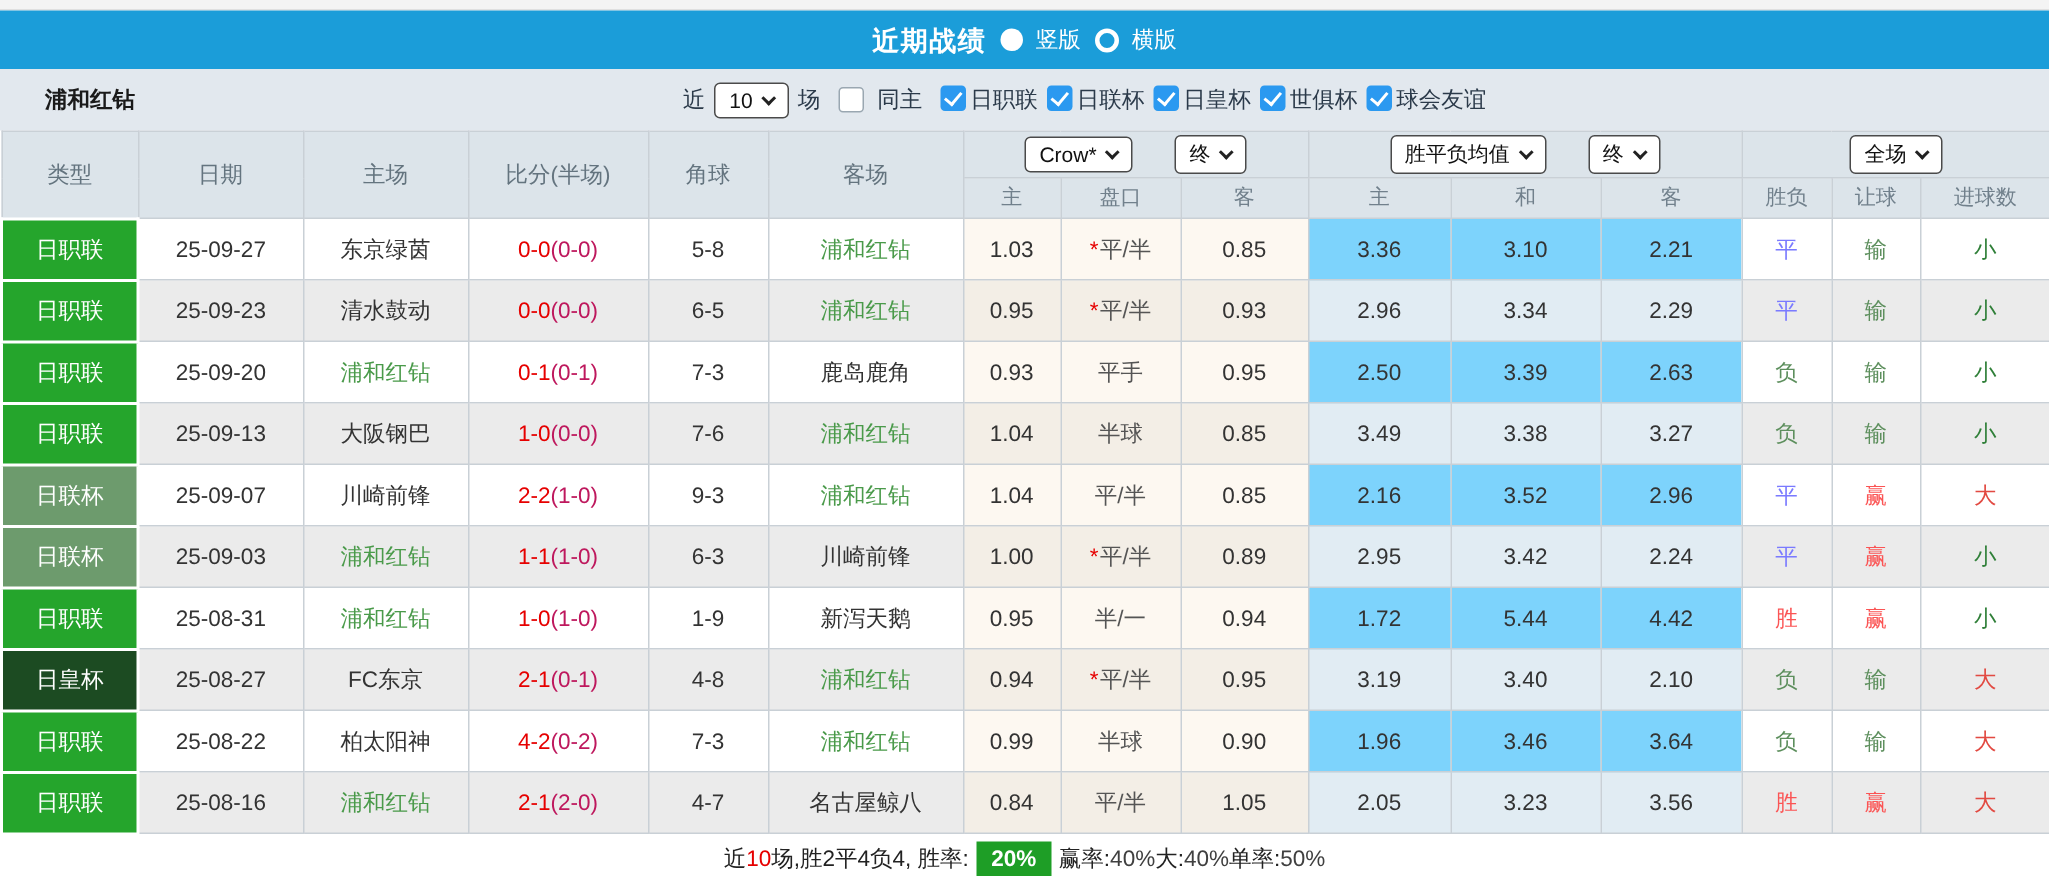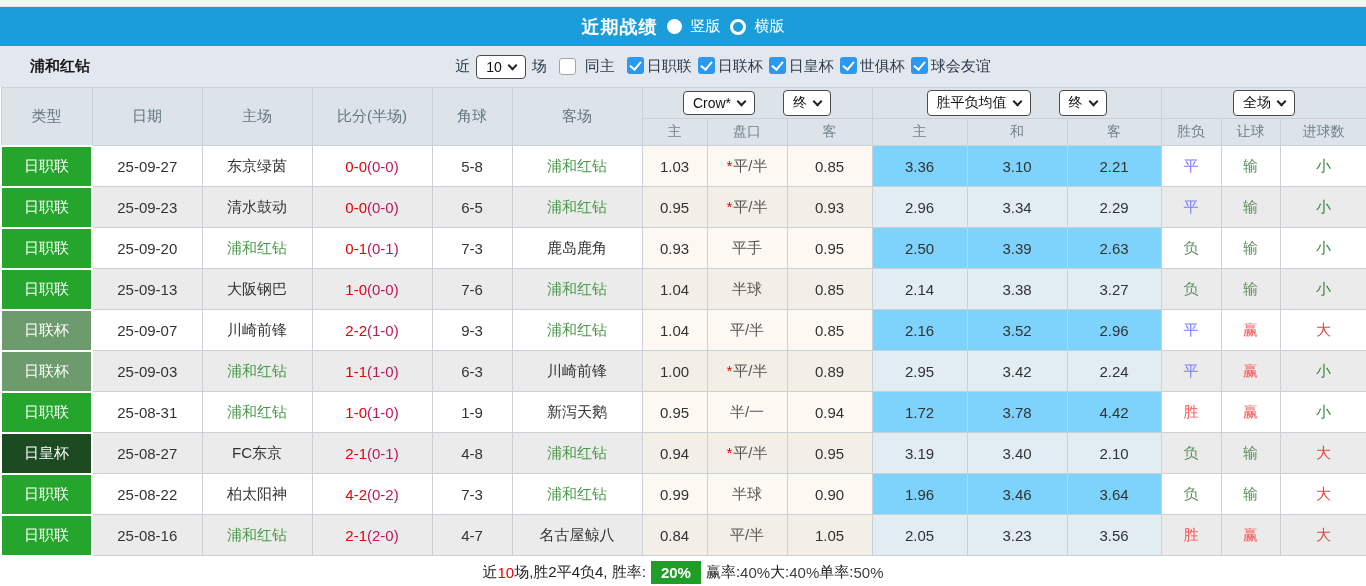--- a/index.html
+++ b/index.html
@@ -226,21 +226,21 @@
         <tr class="even">
           <td class="c-type j1">日职联</td>
           <td class="c-date">25-09-13</td>
           <td class="c-team">大阪钢巴</td>
           <td class="c-score"><span class="ft">1-0</span><span class="ht">(0-0)</span></td>
           <td class="c-corner">7-6</td>
           <td class="c-team self">浦和红钻</td>
           <td class="c-ah">1.04</td>
           <td class="c-ah"><span class="line-txt">半球</span></td>
           <td class="c-ah">0.85</td>
-          <td class="c-eu">2.14</td>
+          <td class="c-eu">3.49</td>
           <td class="c-eu">3.38</td>
           <td class="c-eu">3.27</td>
           <td class="res-lose">负</td>
           <td class="res-lose">输</td>
           <td class="g-small">小</td>
         </tr>
         <tr class="odd">
           <td class="c-type cup">日联杯</td>
           <td class="c-date">25-09-07</td>
           <td class="c-team">川崎前锋</td>
@@ -278,21 +278,21 @@
           <td class="c-type j1">日职联</td>
           <td class="c-date">25-08-31</td>
           <td class="c-team self">浦和红钻</td>
           <td class="c-score"><span class="ft">1-0</span><span class="ht">(1-0)</span></td>
           <td class="c-corner">1-9</td>
           <td class="c-team">新泻天鹅</td>
           <td class="c-ah">0.95</td>
           <td class="c-ah"><span class="line-txt">半/一</span></td>
           <td class="c-ah">0.94</td>
           <td class="c-eu">1.72</td>
-          <td class="c-eu">3.78</td>
+          <td class="c-eu">5.44</td>
           <td class="c-eu">4.42</td>
           <td class="res-win">胜</td>
           <td class="res-win">赢</td>
           <td class="g-small">小</td>
         </tr>
         <tr class="even">
           <td class="c-type emperor">日皇杯</td>
           <td class="c-date">25-08-27</td>
           <td class="c-team">FC东京</td>
           <td class="c-score"><span class="ft">2-1</span><span class="ht">(0-1)</span></td>

